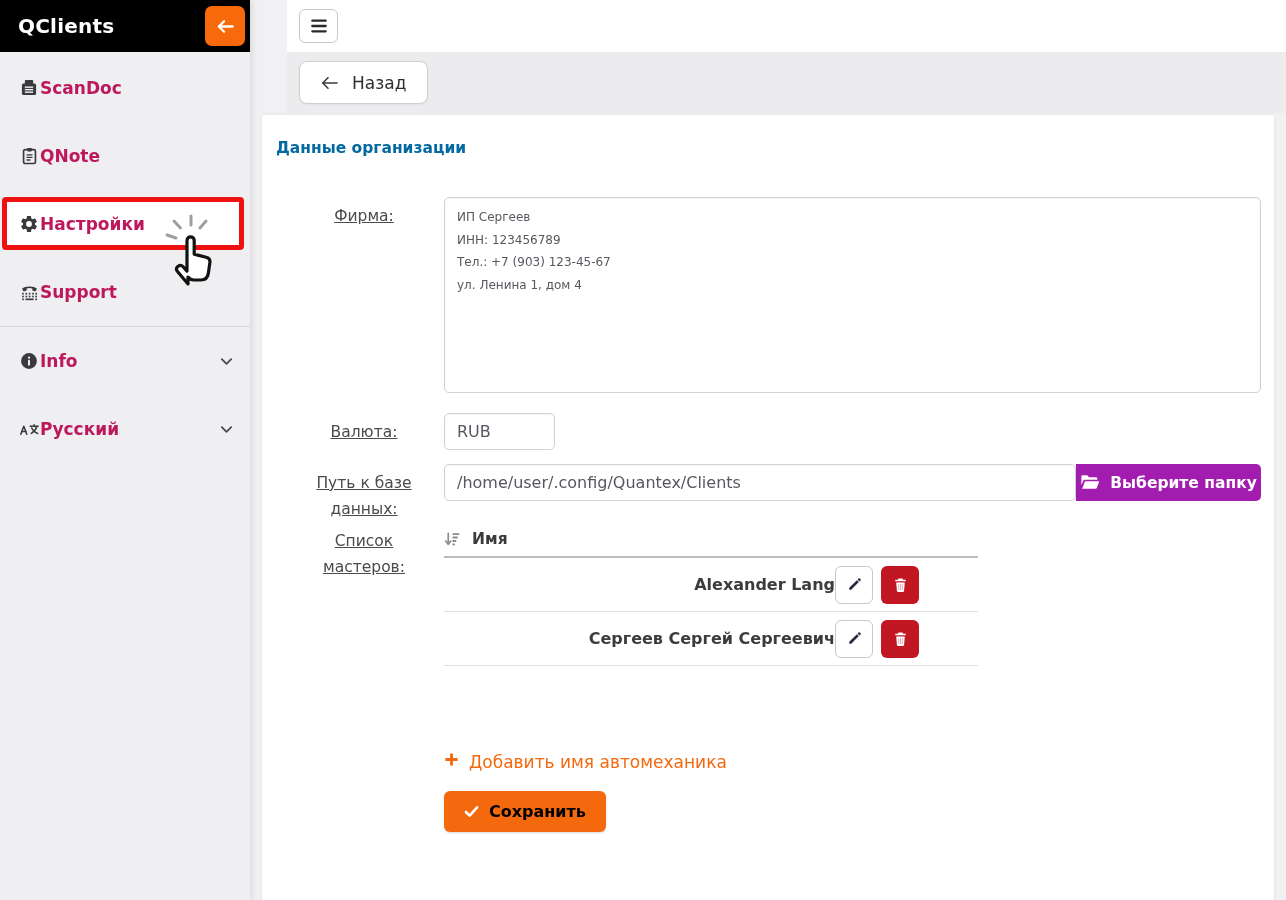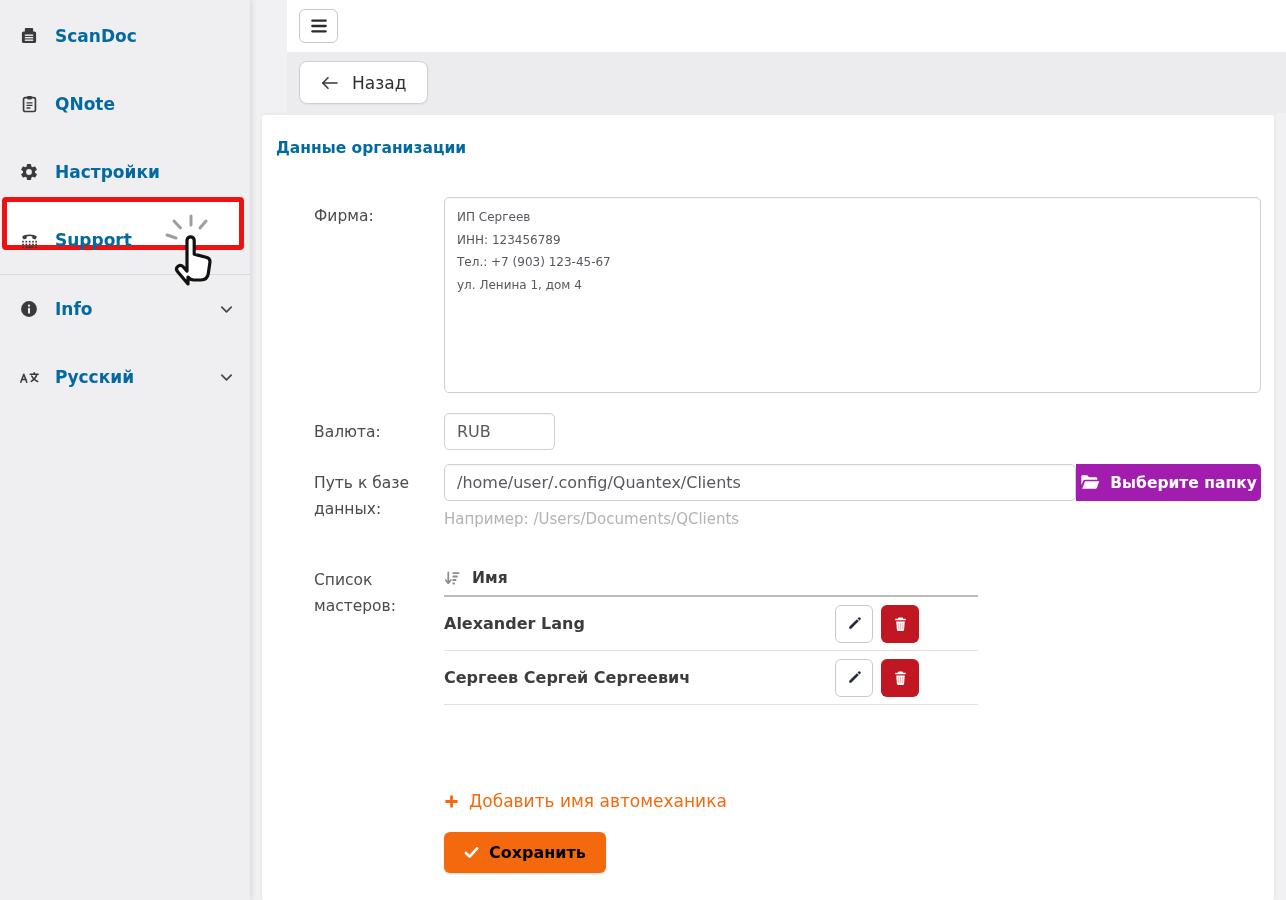--- a/index.html
+++ b/index.html
@@ -14,22 +14,22 @@
 
   
   .sidebar { position:absolute; left:0; top:0; width:250px; height:900px;
     background:#efeff1; box-shadow:2px 0 6px rgba(0,0,0,.10); z-index:5; }
   .sidebar-header { height:52px; background:#000; display:flex; align-items:center;
     justify-content:space-between; padding:0 5px 0 18px; }
   .brand { color:#fff; font-size:20px; font-weight:700; letter-spacing:.2px; }
   .collapse-btn { width:40px; height:40px; background:#f8690b; border:none; border-radius:7px;
     display:flex; align-items:center; justify-content:center; cursor:pointer; }
   .nav { position:relative; padding-top:2px; z-index:2; }
-  .nav-item { height:68px; display:flex; align-items:center; gap:15px; padding:0 16px 0 18px;
-    font-size:17px; font-weight:700; color:#0369a1; cursor:pointer; }
+  .nav-item { height:68px; display:flex; align-items:center; padding:0 16px 0 18px;
+    font-size:17px; font-weight:700; color:#be185d; cursor:pointer; }
   .nav-item .nicon { width:22px; display:flex; justify-content:center; color:#3a3a3e; }
   .nav-item .chev { margin-left:auto; color:#4a4a4e; }
   .nav-divider { height:1px; background:#d9d9db; }
 
   
   .click-highlight { position:absolute; left:2px; top:197px; width:242px; height:53px;
     background:#fff; border:5px solid #ed1111; border-radius:4px; z-index:1; }
   .cursor-overlay { position:absolute; left:161px; top:213px; width:64px; height:76px; z-index:60; pointer-events:none; }
 
   
@@ -40,22 +40,22 @@
   .toolbar { height:61px; background:#ececee; display:flex; align-items:center; padding-left:12px; }
   .back-btn { height:43px; padding:0 21px; background:#fff; border:1px solid #d0d0d2; border-radius:8px;
     display:flex; align-items:center; gap:13px; font-size:17px; color:#2f2f31; cursor:pointer;
     font-family:inherit; box-shadow:0 1px 2px rgba(0,0,0,.05); }
 
   .card { position:absolute; left:12px; right:12px; top:115px; bottom:0; background:#fff;
     border-radius:2px; box-shadow:0 0 4px rgba(0,0,0,.07); padding:24px 13px 0 14px; }
   .section-title { font-size:15.5px; font-weight:700; color:#0369a1; margin-bottom:40px; }
 
   .form-grid { display:grid; grid-template-columns:138px 1fr; column-gap:30px; }
-  .flabel { text-align:left; font-size:15.5px; color:#4b4b4f; line-height:26px;
-    padding-top:6px; padding-left:38px; }
+  .flabel { text-align:center; font-size:15.5px; color:#4b4b4f; line-height:26px;
+    padding-top:6px; padding-left:38px;text-decoration:underline; }
   .frow-gap-a { margin-bottom:16px; }
   .frow-gap-b { margin-bottom:14px; }
 
   textarea.company {
     width:817px; height:196px; resize:none;
     border:1px solid #cdd2d8; border-radius:5px; padding:8px 12px;
     font-family:inherit; font-size:12px; line-height:22.5px; color:#55585e;
     box-shadow:inset 0 1px 2px rgba(0,0,0,.04); outline:none;
   }
   input.txt {
@@ -64,44 +64,55 @@
     box-shadow:inset 0 1px 2px rgba(0,0,0,.04);
   }
   .currency-input { width:111px; }
   .path-group { display:flex; width:817px; }
   .path-input { flex:1; border-radius:5px 0 0 5px; }
   .folder-btn { width:185px; height:37px; border:none; border-radius:0 5px 5px 0;
     background:#a21caf; color:#fff; font-family:inherit; font-size:15.5px; font-weight:700;
     display:flex; align-items:center; justify-content:center; gap:10px; cursor:pointer; }
   .hint { margin-top:9px; font-size:15px; color:#b3b3b6; margin-bottom:33px; }
 
-  .masters { width:534px; }
+  .masters { width:534px;text-align:right; }
   .masters-header { display:flex; align-items:center; gap:11px; height:36px;
     border-bottom:2px solid #bcbcbe; }
   .masters-header .col-name { font-size:15.5px; font-weight:700; color:#3a3a3c; }
   .sort-icon { color:#8c8c90; }
   .master-row { display:flex; align-items:center; height:54px; border-bottom:1px solid #e1e1e3; }
   .master-name { flex:1; font-size:16px; font-weight:700; color:#3c3c3f; }
   .row-actions { display:flex; gap:8px; padding-right:59px; }
   .icon-btn { width:38px; height:38px; border-radius:6px; display:flex; align-items:center;
     justify-content:center; cursor:pointer; }
   .edit-btn { background:#fff; border:1px solid #c9c9cb; }
   .delete-btn { background:#c01722; border:none; }
 
-  .add-link { margin-top:86px; display:inline-flex; align-items:center; gap:10px;
+  .add-link { margin-top:86px; display:inline-flex; align-items:flex-start; gap:10px;
     color:#f5690e; font-size:17px; cursor:pointer; }
   .save-btn { margin-top:19px; height:41px; padding:0 20px; background:#f5690e; border:none;
     border-radius:6px; color:#000000; font-family:inherit; font-size:16px; font-weight:700;
     display:flex; align-items:center; gap:10px; cursor:pointer;
     box-shadow:0 1px 2px rgba(0,0,0,.15); }
 </style>
 </head>
 <body>
 
 <aside class="sidebar">
+  <div class="sidebar-header">
+    <span class="brand">QClients</span>
+    <button class="collapse-btn">
+      <span>
+        <svg width="19" height="19" viewBox="0 0 16 16" fill="none" stroke="#fff" stroke-width="1.9" stroke-linecap="round" stroke-linejoin="round">
+            <path d="M14 8H2.5"></path>
+            <path d="M6.8 3.6 2.4 8l4.4 4.4"></path>
+          </svg>
+      </span>
+    </button>
+  </div>
 
   <div class="click-highlight"></div>
 
   <nav class="nav">
     <div class="nav-item">
       <span class="nicon">
         <svg width="20" height="20" viewBox="0 0 24 24" fill="currentColor">
             <rect x="7" y="2.5" width="10" height="5" rx="1"></rect>
             <rect x="3.5" y="6.5" width="17" height="14" rx="2"></rect>
             <g stroke="#efeff1" stroke-width="1.7">
@@ -253,21 +264,20 @@
           <button class="folder-btn">
             <span>
               <svg width="20" height="17" viewBox="0 0 22 18" fill="#fff">
                   <path d="M1.5 2.5A1.5 1.5 0 0 1 3 1h5l2 2.2h7.5A1.5 1.5 0 0 1 19 4.7V6H5.6a2.4 2.4 0 0 0-2.2 1.5L1.5 12z"></path>
                   <path d="M5.6 7.5h15.6l-2.6 7.4a1.7 1.7 0 0 1-1.6 1.1H2.3z"></path>
                 </svg>
             </span>
             <span>Выберите папку</span>
           </button>
         </div>
-        <div class="hint">Например: /Users/Documents/QClients</div>
       </div>
 
       <div class="flabel">Список мастеров:</div>
       <div>
         <div class="masters">
           <div class="masters-header">
             <span class="sort-icon">
               <svg width="17" height="17" viewBox="0 0 20 20">
                   <g stroke="currentColor" stroke-width="2" fill="none" stroke-linecap="round" stroke-linejoin="round">
                     <path d="M5 2.8v12.4"></path>

